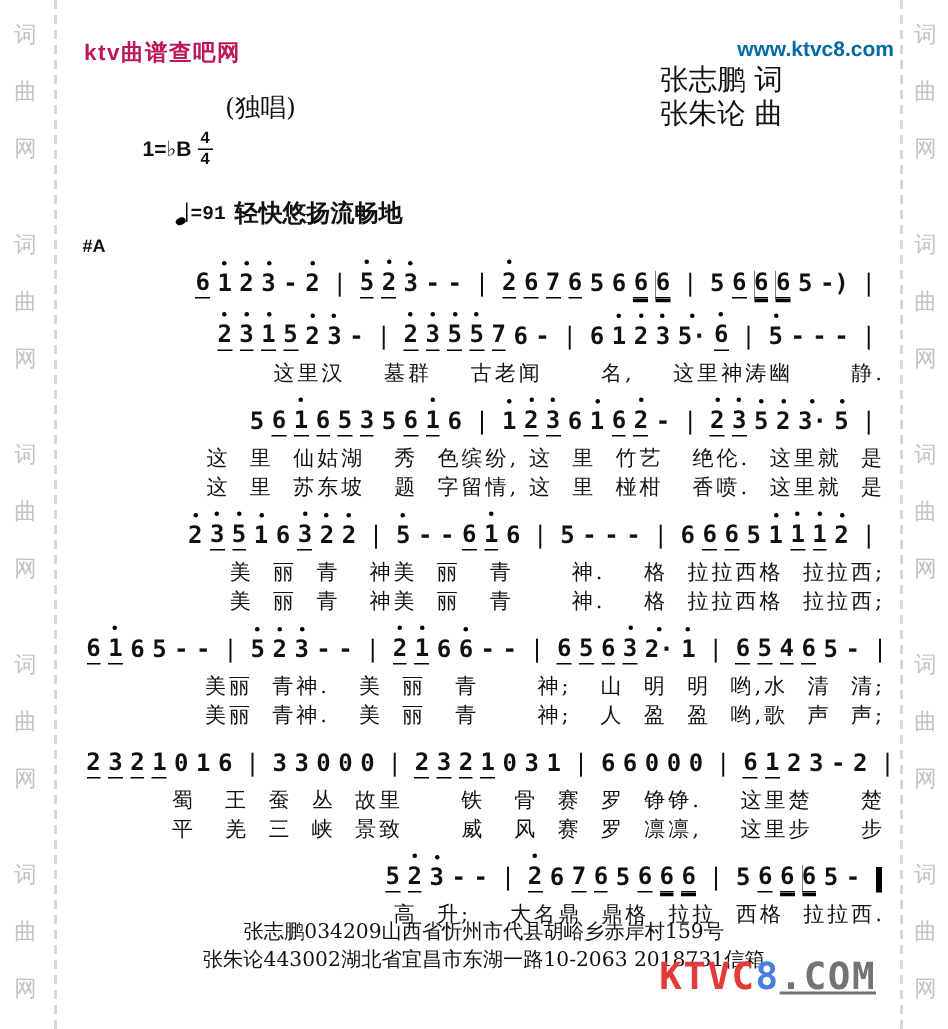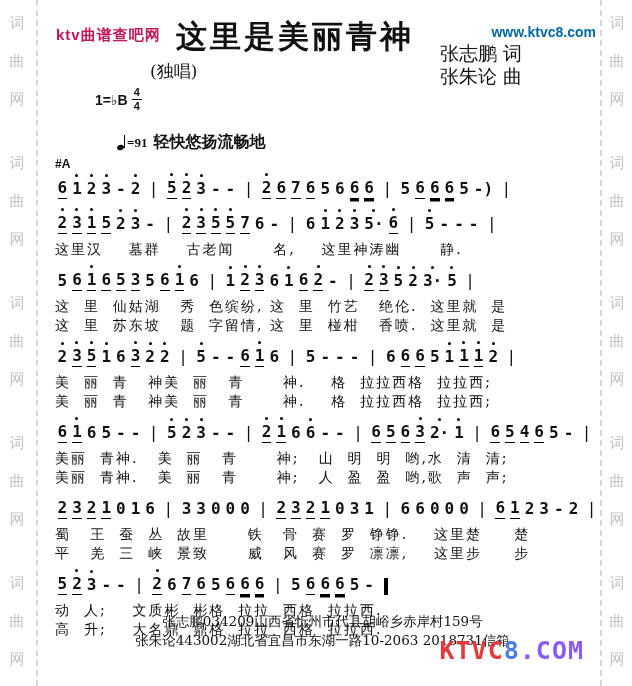--- a/index.html
+++ b/index.html
@@ -29,27 +29,27 @@
   .keysig{position:absolute;left:95px;top:68px;font-size:14px;font-weight:bold;
           display:flex;align-items:center;margin-top:19px;}
   .ts{display:inline-flex;flex-direction:column;align-items:center;margin-left:4px;
       font-size:11px;font-weight:bold;line-height:11px;}
   .ts .top{border-bottom:1px solid #000;padding:0 2px 1px 2px;}
   .ts .bot{padding-top:1px;}
   
   .content{position:absolute;left:55px;top:132px;width:535px;}
   .tempo{display:flex;align-items:center;margin-left:62px;font-weight:bold;
          font-size:16px;font-family:"DejaVu Serif",serif;}
-  .tempo .num{font-family:Liberation Serif, serif;font-size:13px;margin-right:6px;}
+  .tempo .num{font-family:Liberation Mono, monospace;font-size:13px;margin-right:6px;}
   .qnote{display:inline-block;position:relative;width:9px;height:15px;margin-right:1px;}
   .qnote::before{content:'';position:absolute;bottom:0;left:0;width:7px;height:5px;
                  background:#000;border-radius:50%;transform:rotate(-18deg);}
   .qnote::after{content:'';position:absolute;right:1px;top:0;width:1.5px;height:13px;background:#000;}
   .section-mark{font-size:12px;font-weight:bold;margin:4px 0 0 0;}
-  .system{margin-bottom:11px;}
+  .system{margin-bottom:11px;text-align:right;}
   .notes-row{white-space:nowrap;margin:7px 0 3px 0;height:24px;}
   .note{position:relative;display:inline-block;margin:0 2.5px;
         font-family:"DejaVu Sans Mono",monospace;font-weight:bold;font-size:16px;
         line-height:20px;vertical-align:bottom;}
   .note.hi::after{content:'';position:absolute;top:-5px;left:50%;margin-left:-1.5px;
                   width:3px;height:3px;border-radius:50%;background:#000;}
   .note.u1{border-bottom:1.5px solid #000;}
   .note.u2{border-bottom:1.5px solid #000;box-shadow:0 2.5px 0 0 #000;}
   .note.bar{margin:0 6px;font-weight:normal;}
   .note.finbar{width:4px;height:17px;background:#000;margin:0 2px 0 8px;}
@@ -107,21 +107,20 @@
       <div class="wm-char">曲</div>
       <div class="wm-char">网</div>
       <div class="wm-gap"></div>
       <div class="wm-char">词</div>
       <div class="wm-char">曲</div>
       <div class="wm-char">网</div>
       <div class="wm-gap"></div>
     </div>
 
   <div class="site-name" style="color: #be185d;">ktv曲谱查吧网</div>
-  <div class="title">这里是美丽青神</div>
   <div class="subtitle">(独唱)</div>
   <div class="website" style="color: #0369a1;">www.ktvc8.com</div>
   <div class="credits">
     <div>张志鹏 词</div>
     <div>张朱论 曲</div>
   </div>
   <div class="keysig">
     <span>1=♭B</span>
     <span class="ts">
       <span class="top">4</span>
@@ -165,26 +164,25 @@
     </div>
 
     <div class="system">
       <div class="notes-row"><span class="note u1">2</span><span class="note u1">3</span><span class="note u1">2</span><span class="note u1">1</span><span class="note">0</span><span class="note">1</span><span class="note">6</span><span class="note bar">|</span><span class="note">3</span><span class="note">3</span><span class="note">0</span><span class="note">0</span><span class="note">0</span><span class="note bar">|</span><span class="note u1">2</span><span class="note u1">3</span><span class="note u1">2</span><span class="note u1">1</span><span class="note">0</span><span class="note">3</span><span class="note">1</span><span class="note bar">|</span><span class="note">6</span><span class="note">6</span><span class="note">0</span><span class="note">0</span><span class="note">0</span><span class="note bar">|</span><span class="note u1">6</span><span class="note u1">1</span><span class="note">2</span><span class="note">3</span><span class="note">-</span><span class="note">2</span><span class="note bar">|</span></div>
       <div class="lyric">蜀   王  蚕  丛  故里      铁   骨  赛  罗  铮铮.    这里楚     楚</div>
       <div class="lyric">平   羌  三  峡  景致      威   风  赛  罗  凛凛,    这里步     步</div>
     </div>
 
     <div class="system">
       <div class="notes-row"><span class="note u1">5</span><span class="note hi u1">2</span><span class="note hi">3</span><span class="note">-</span><span class="note">-</span><span class="note bar">|</span><span class="note hi u1">2</span><span class="note">6</span><span class="note u1">7</span><span class="note u1">6</span><span class="note">5</span><span class="note u1">6</span><span class="note u2">6</span><span class="note u2">6</span><span class="note bar">|</span><span class="note">5</span><span class="note u1">6</span><span class="note u2">6</span><span class="note u2">6</span><span class="note">5</span><span class="note">-</span><span class="note finbar"></span></div>
-      <div class="lyric">动  人;    文质彬  彬格  拉拉  西格  拉拉西.</div>
       <div class="lyric">高  升;    大名鼎  鼎格  拉拉  西格  拉拉西.</div>
     </div>
   </div>
 
   <div class="footer-address">
     <div>张志鹏034209山西省忻州市代县胡峪乡赤岸村159号</div>
     <div>张朱论443002湖北省宜昌市东湖一路10-2063 2018731信箱</div>
   </div>
   <div class="brand-logo">
-    <span id="logo-red" style="color: rgb(227, 59, 59);">KTVC</span><span id="logo-blue" style="color: rgb(74, 125, 224);">8</span><span id="logo-green" style="color: #8b5cf6;">.COM</span>
+    <span id="logo-red" style="color: rgb(227, 59, 59);">KTVC</span><span id="logo-blue" style="color: rgb(74, 125, 224);">8</span><span id="logo-green" style="color: #737373; text-decoration: underline;">.COM</span>
   </div>
 
 </div>
 
 </body></html>

